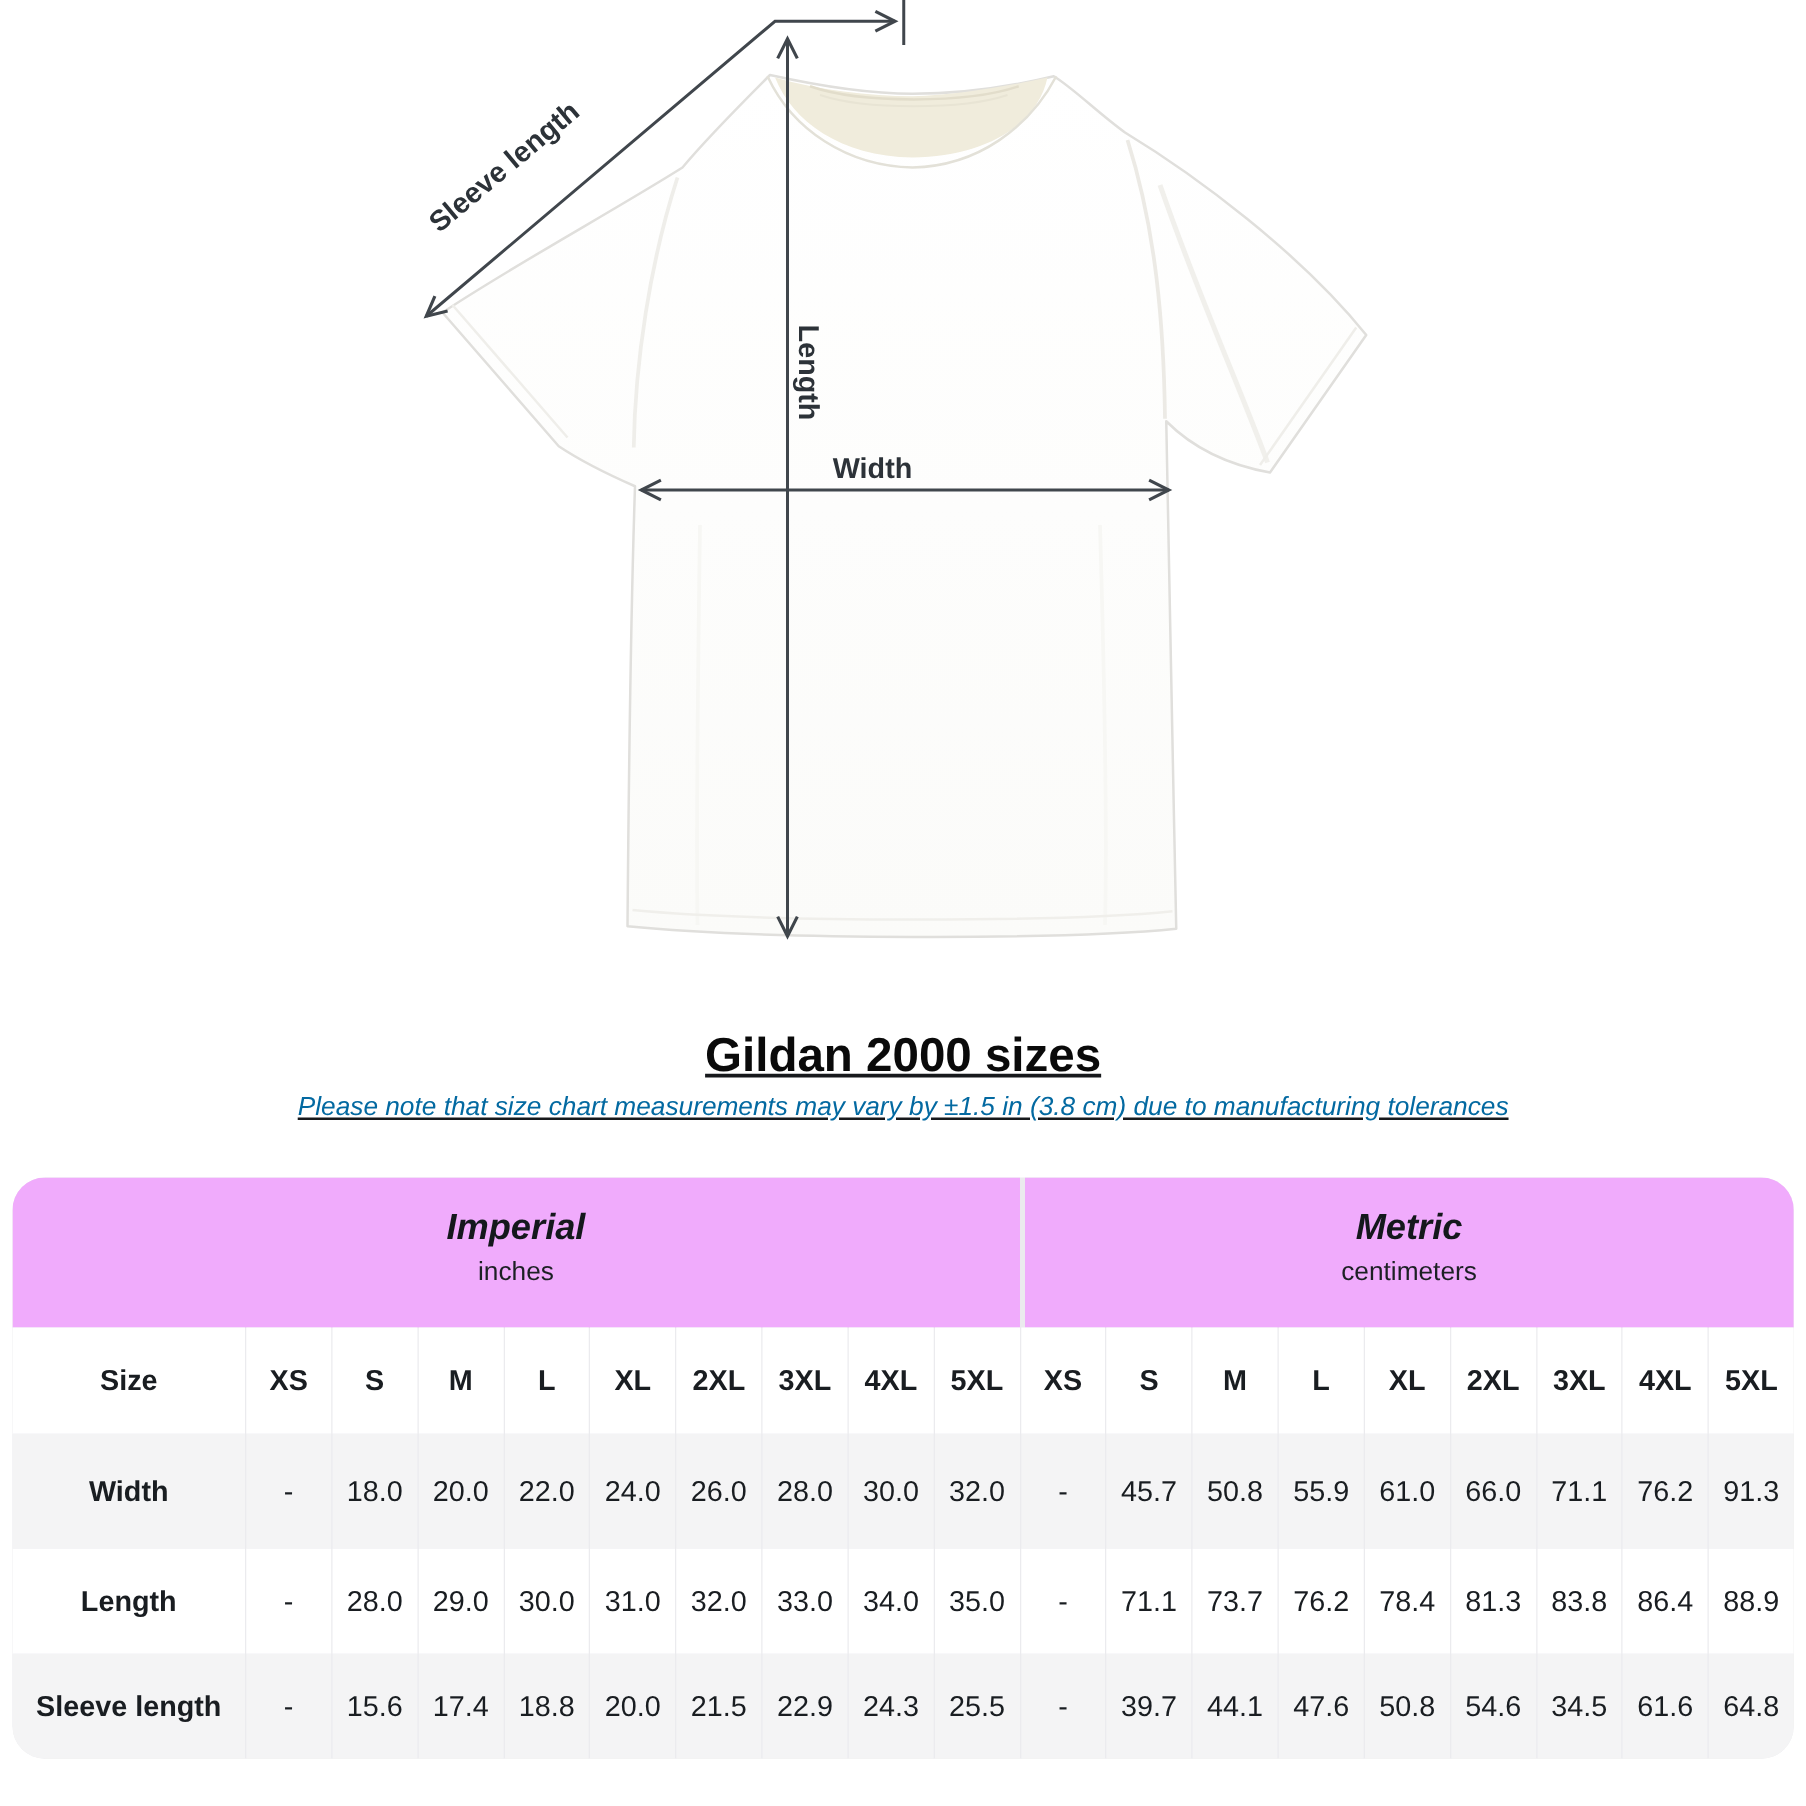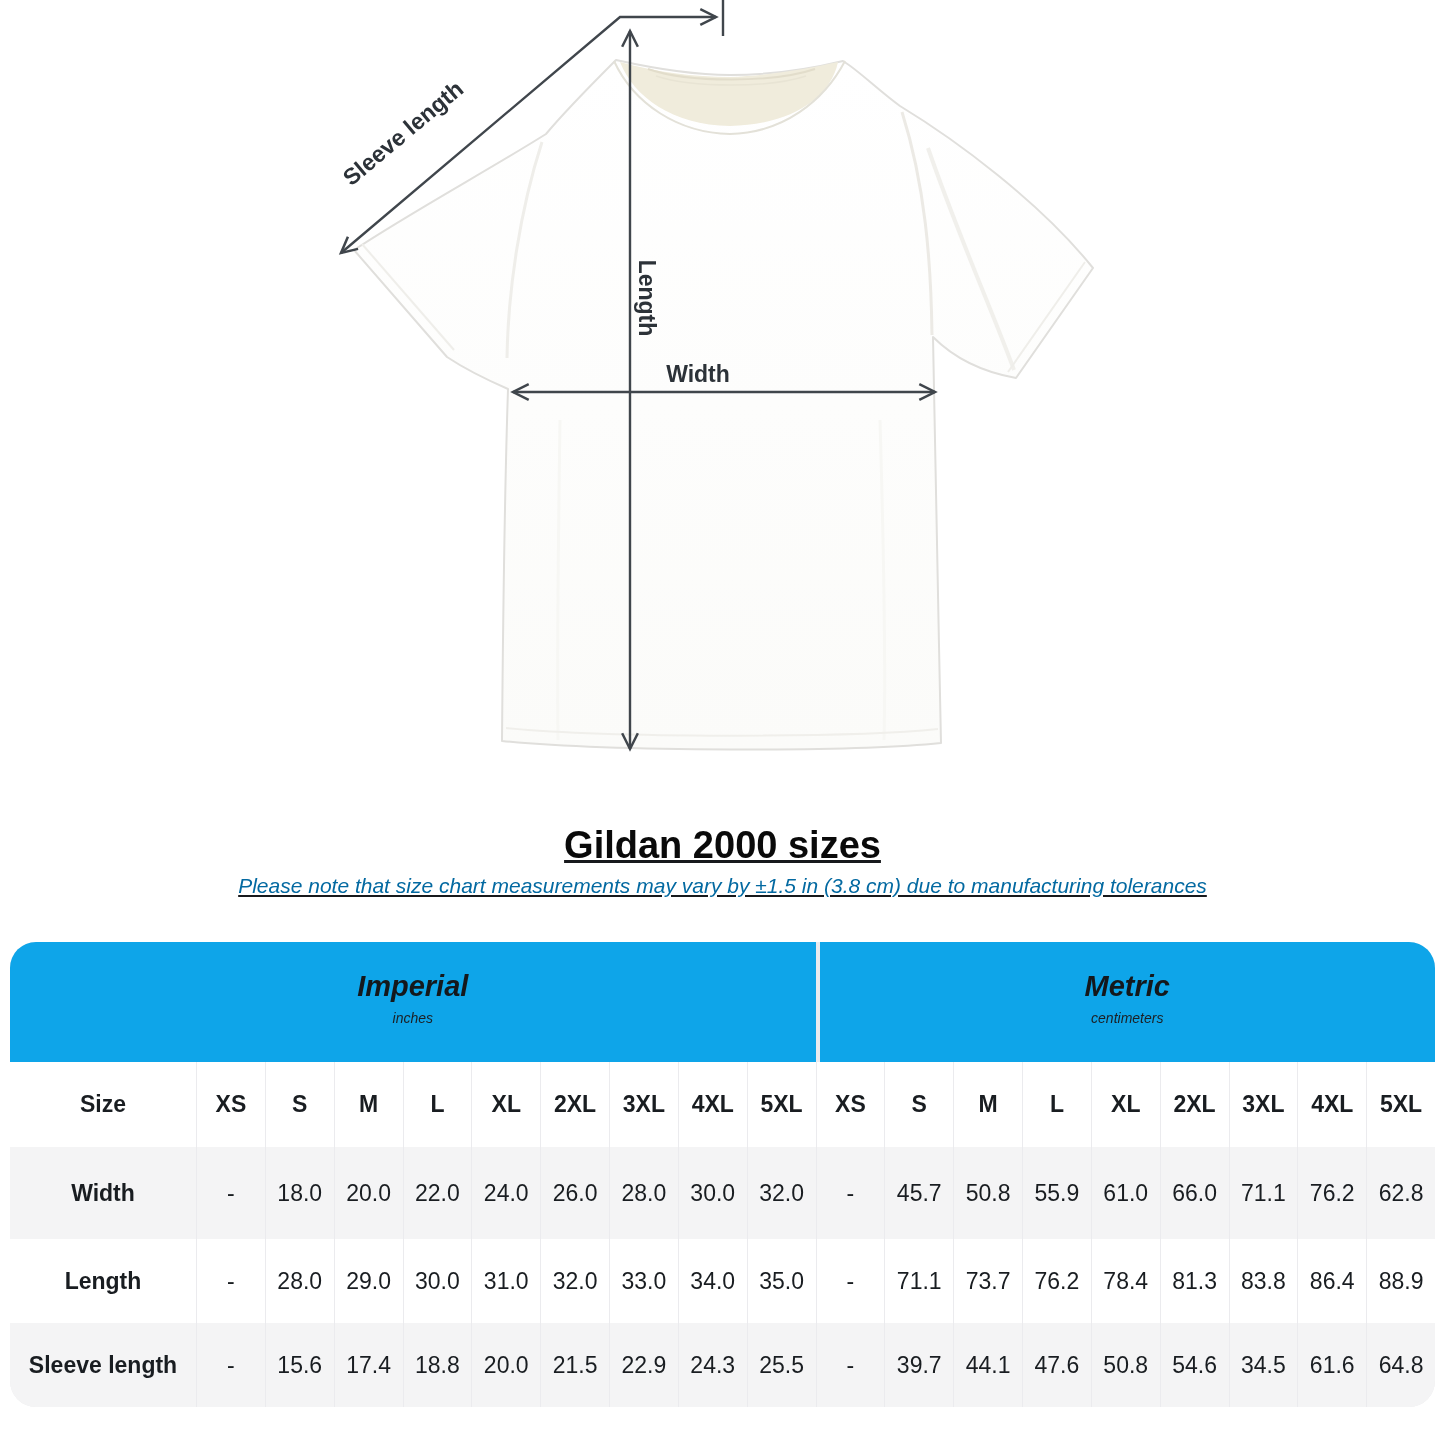--- a/index.html
+++ b/index.html
@@ -18,27 +18,27 @@
   .caption p{margin:6px 0 0 0;font-size:21px;font-style:italic;color:#0369a1;}
   
   .table-wrap{
     position:relative;margin:0 10px;width:1425px;height:465px;
     background:#ebebee;border-radius:26px;overflow:hidden;
   }
   .unit-row{
     height:120px;display:grid;grid-template-columns:186px repeat(18,1fr);column-gap:4px;
   }
   .unit{
-    background:#0ea5e9;display:flex;flex-direction:column;align-items:center;justify-content:center;
+    background:#f0abfc;display:flex;flex-direction:column;align-items:center;justify-content:center;
     padding-bottom:8px;
   }
   .unit-imperial{grid-column:1 / span 10;}
   .unit-metric{grid-column:11 / span 9;}
   .unit-name{font-size:29px;font-weight:bold;font-style:italic;color:#14181c;}
-  .unit-sub{margin-top:7px;font-size:14px;font-style:italic;color:#1c2024;}
+  .unit-sub{margin-top:7px;font-size:21px;color:#1c2024;}
   .trow{display:grid;grid-template-columns:186px repeat(18,1fr);column-gap:1px;}
   .trow .c{display:flex;align-items:center;justify-content:center;font-size:23px;color:#191d21;}
   .trow.white .c{background:#ffffff;}
   .trow.gray  .c{background:#f4f4f5;}
   .c.lbl,.c.hd{font-weight:bold;}
   .r-hd{height:85px;}
   .r1{height:92px;}
   .r2{height:84px;}
   .r3{height:84px;}
 </style>
@@ -154,21 +154,21 @@
       <div class="c">30.0</div>
       <div class="c">32.0</div>
       <div class="c">-</div>
       <div class="c">45.7</div>
       <div class="c">50.8</div>
       <div class="c">55.9</div>
       <div class="c">61.0</div>
       <div class="c">66.0</div>
       <div class="c">71.1</div>
       <div class="c">76.2</div>
-      <div class="c">62.8</div>
+      <div class="c">91.3</div>
     </div>
 
     <div class="trow r2 white">
       <div class="c lbl">Length</div>
       <div class="c">-</div>
       <div class="c">28.0</div>
       <div class="c">29.0</div>
       <div class="c">30.0</div>
       <div class="c">31.0</div>
       <div class="c">32.0</div>

